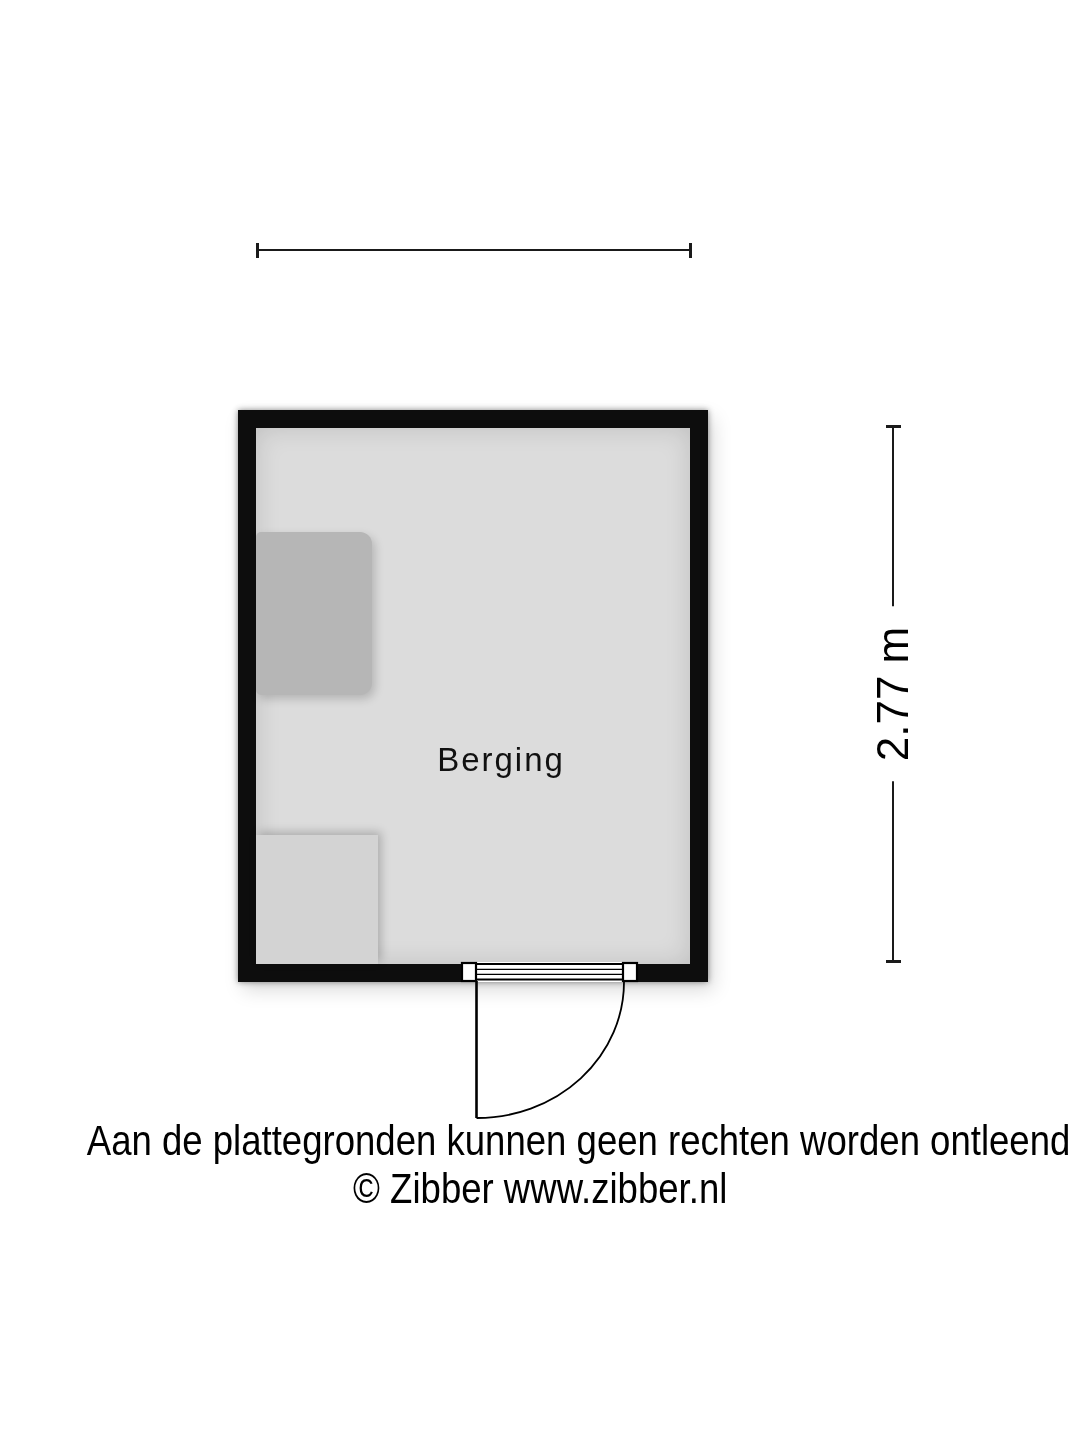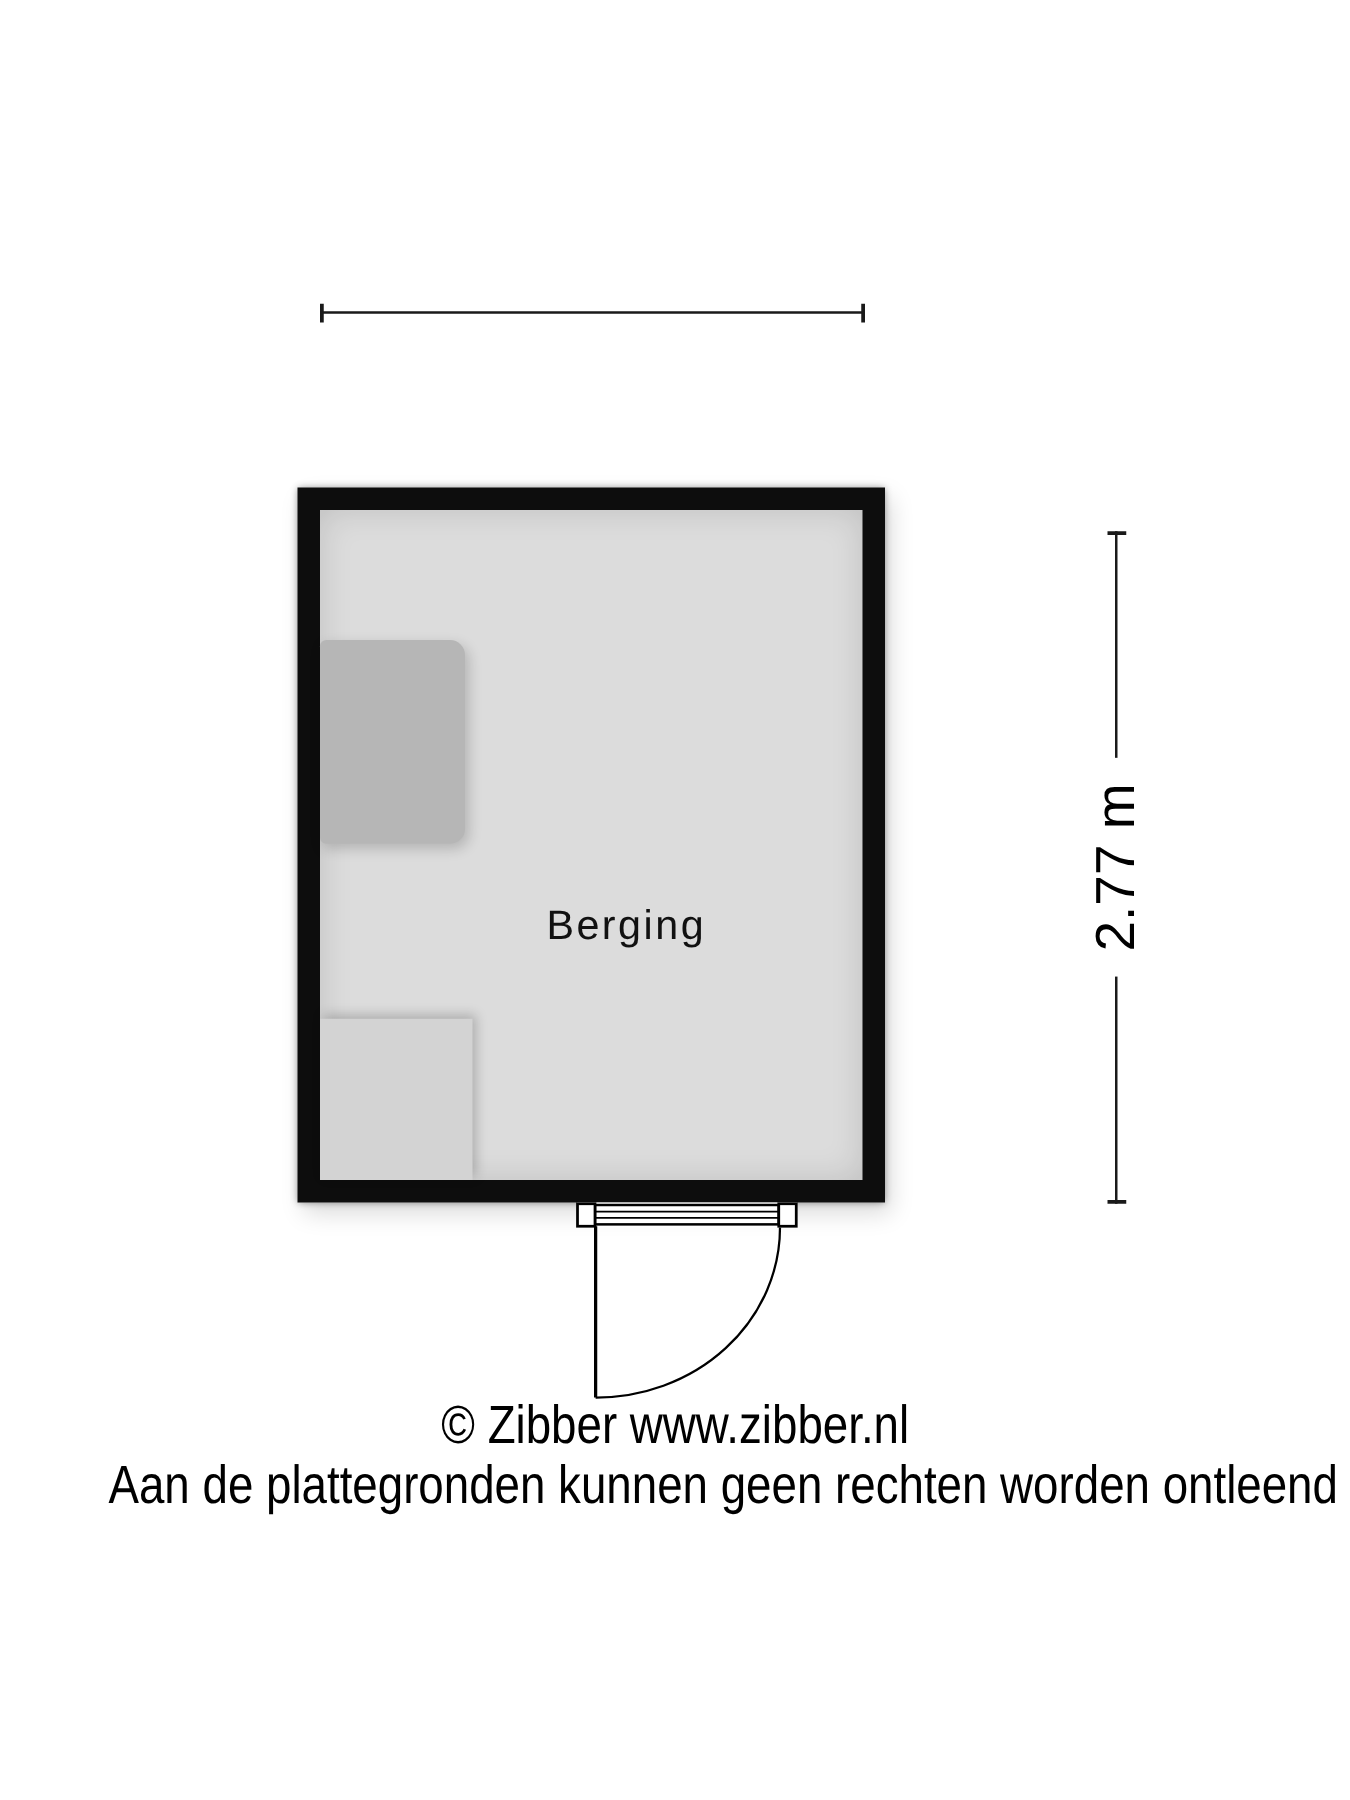--- a/index.html
+++ b/index.html
@@ -40,21 +40,21 @@
   .vdim .tick.bottom { bottom: 0; }
   .vdim .label {
     position: absolute; left: 21px; top: 50%;
     transform: translate(-50%, -50%) rotate(-90deg);
     background: var(--page-bg); padding: 0 20px;
     font-size: 44px; white-space: nowrap;
   }
 
   
   .plan {
-    position: absolute; left: 238px; top: 390px; width: 470px; height: 572px;
+    position: absolute; left: 238px; top: 410px; width: 470px; height: 572px;
     background: var(--floor);
     border: 18px solid var(--wall);
     box-shadow: 0 0 6px rgba(0,0,0,0.45), 5px 8px 18px rgba(0,0,0,0.15);
   }
   .floor-shade {
     position: absolute; inset: 0;
     box-shadow: inset 0 0 26px rgba(0,0,0,0.13);
     pointer-events: none;
   }
   .fixture-a {
@@ -112,18 +112,18 @@
 
 <div class="vdim">
   <div class="tick top"></div>
   <div class="line"></div>
   <div class="tick bottom"></div>
   <div class="label">2.77 m</div>
 </div>
 
 <div class="footer">
   <div class="row">
-    <span class="condensed">© Zibber www.zibber.nl</span>
+    <span class="condensed">Aan de plattegronden kunnen geen rechten worden ontleend</span>
   </div>
   <div class="row">
-    <span class="condensed">Aan de plattegronden kunnen geen rechten worden ontleend</span>
+    <span class="condensed">© Zibber www.zibber.nl</span>
   </div>
 </div>
 
 </body></html>

